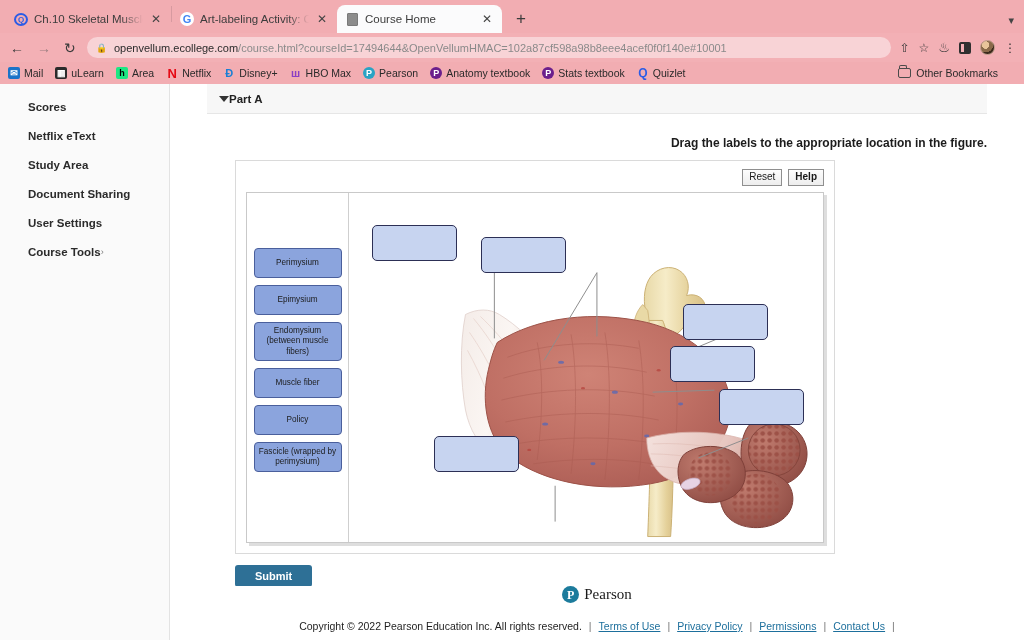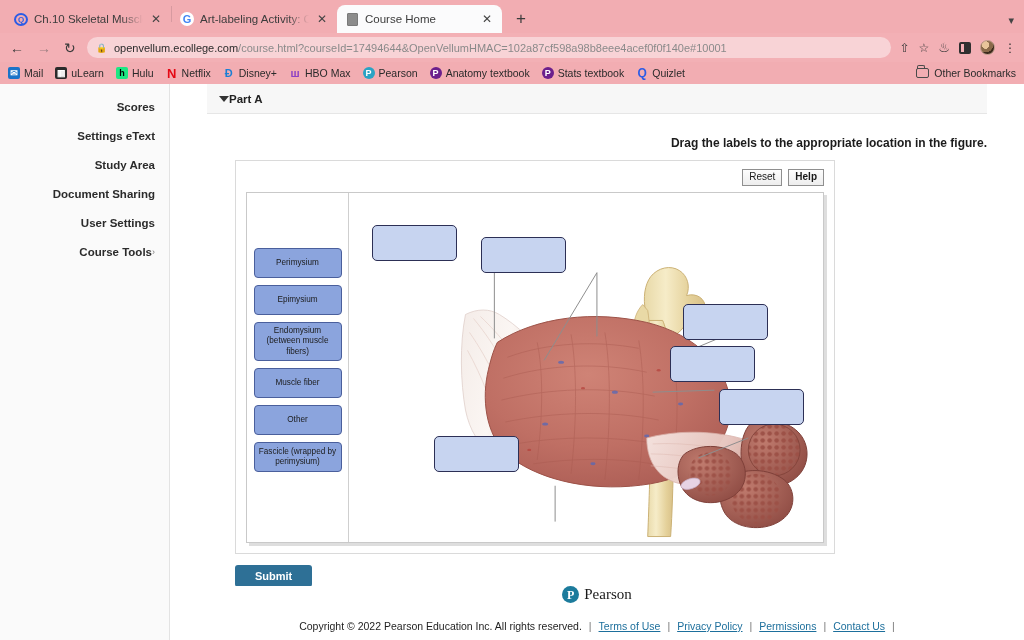--- a/index.html
+++ b/index.html
@@ -135,21 +135,21 @@
   .ic-ulearn { background: #2b2b2b; }
   .ic-hulu { background: #1ce783; color: #000; }
   .ic-netflix { background: transparent; color: #e50914; font-size: 13px; }
   .ic-disney { background: transparent; color: #1a7fd4; font-size: 11px; }
   .ic-hbo { background: transparent; color: #8b3fc4; font-size: 11px; }
   .ic-pearson { background: #2aa3c4; border-radius: 50%; font-size: 9px; }
   .ic-anat { background: #6b1f8c; border-radius: 50%; font-size: 9px; }
   .ic-stats { background: #6b1f8c; border-radius: 50%; font-size: 9px; }
   .ic-quizlet { background: transparent; color: #2b5ce6; font-size: 12px; }
   #other-bm {
-    position: absolute; right: 8px; display: flex; align-items: center; gap: 5px;
+    position: absolute; right: 26px; display: flex; align-items: center; gap: 5px;
     font-size: 10.5px; color: #2a2a2a;
   }
   .folder-ico {
     width: 13px; height: 10px; border: 1.5px solid #4a4a4a; border-radius: 2px;
     position: relative;
   }
   .folder-ico::before {
     content:""; position:absolute; top:-4px; left:0; width:6px; height:3px;
     border: 1.5px solid #4a4a4a; border-bottom:none; border-radius: 2px 2px 0 0;
   }
@@ -169,21 +169,21 @@
     padding-top: 8px;
   }
   .side-item {
     height: 29px;
     display: flex;
     align-items: center;
     padding: 0 14px 0 28px;
     font-size: 11.5px;
     font-weight: bold;
     color: #2b2b2b;
-    justify-content: flex-end;
+    justify-content: flex-start;
   }
   .side-item .chev { font-size: 9px; color: #7a7a7a; font-weight: normal; }
 
   #main {
     flex: 1 1 auto;
     background: #ffffff;
     overflow: hidden;
     position: relative;
   }
   #content-wrap {
@@ -393,21 +393,21 @@
     <div class="bm">
       <span class="bm-ico ic-mail">✉</span>
       <span>Mail</span>
     </div>
     <div class="bm">
       <span class="bm-ico ic-ulearn">▦</span>
       <span>uLearn</span>
     </div>
     <div class="bm">
       <span class="bm-ico ic-hulu">h</span>
-      <span>Hulu</span>
+      <span>Area</span>
     </div>
     <div class="bm">
       <span class="bm-ico ic-netflix">N</span>
       <span>Netflix</span>
     </div>
     <div class="bm">
       <span class="bm-ico ic-disney">Đ</span>
       <span>Disney+</span>
     </div>
     <div class="bm">
@@ -438,21 +438,21 @@
 </div>
 
 <div id="page">
 
   <div id="sidebar">
     <div class="side-item">
       <span>Scores</span>
       <span class="chev"></span>
     </div>
     <div class="side-item">
-      <span>Settings eText</span>
+      <span>Netflix eText</span>
       <span class="chev"></span>
     </div>
     <div class="side-item">
       <span>Study Area</span>
       <span class="chev"></span>
     </div>
     <div class="side-item">
       <span>Document Sharing</span>
       <span class="chev"></span>
     </div>
@@ -483,21 +483,21 @@
           <span class="tb-btn bold">Help</span>
         </div>
 
         <div id="figure-frame">
 
           <div id="bank">
             <div class="drag-label">Perimysium</div>
             <div class="drag-label">Epimysium</div>
             <div class="drag-label">Endomysium (between muscle fibers)</div>
             <div class="drag-label">Muscle fiber</div>
-            <div class="drag-label">Other</div>
+            <div class="drag-label">Policy</div>
             <div class="drag-label">Fascicle (wrapped by perimysium)</div>
           </div>
           <div id="bank-divider"></div>
 
           <div id="figure-canvas">
 
             <svg id="illo" viewBox="0 0 477 351" preserveAspectRatio="none">
               <defs>
                 <linearGradient id="boneg" x1="0" y1="0" x2="1" y2="0">
                   <stop offset="0%" stop-color="#e8d9a8"></stop>

